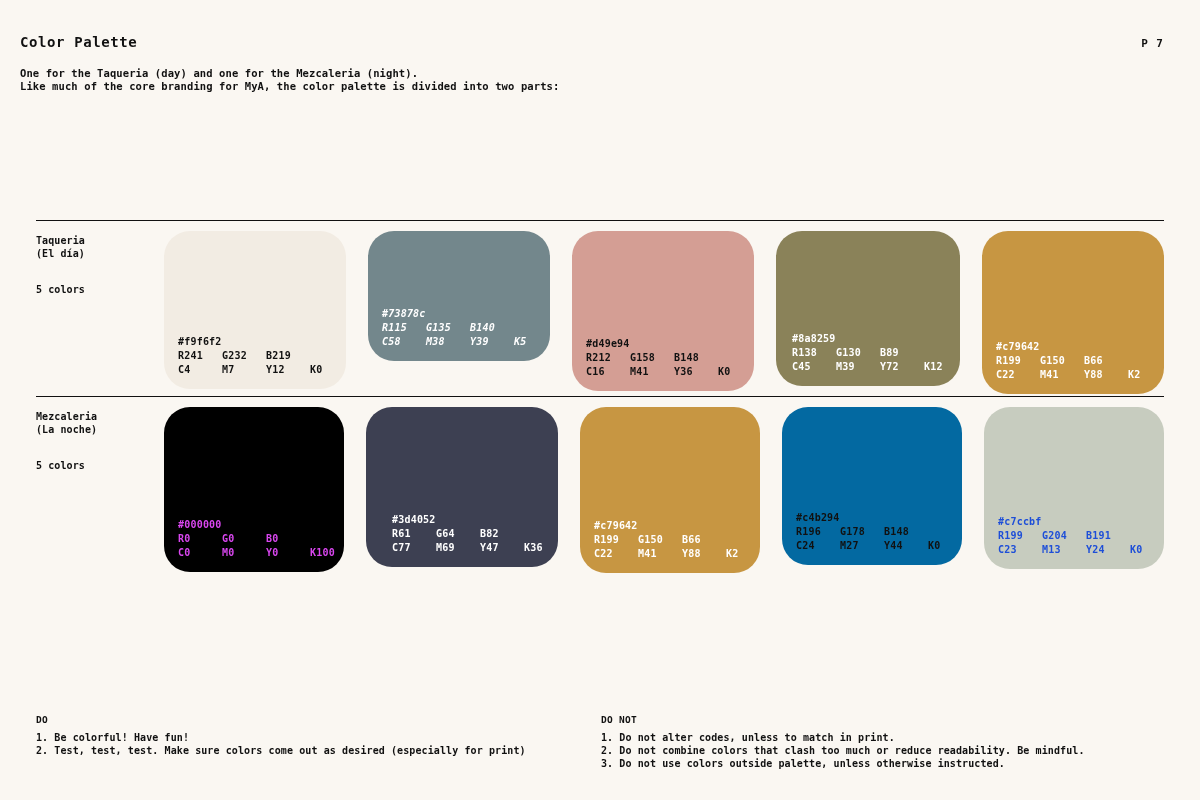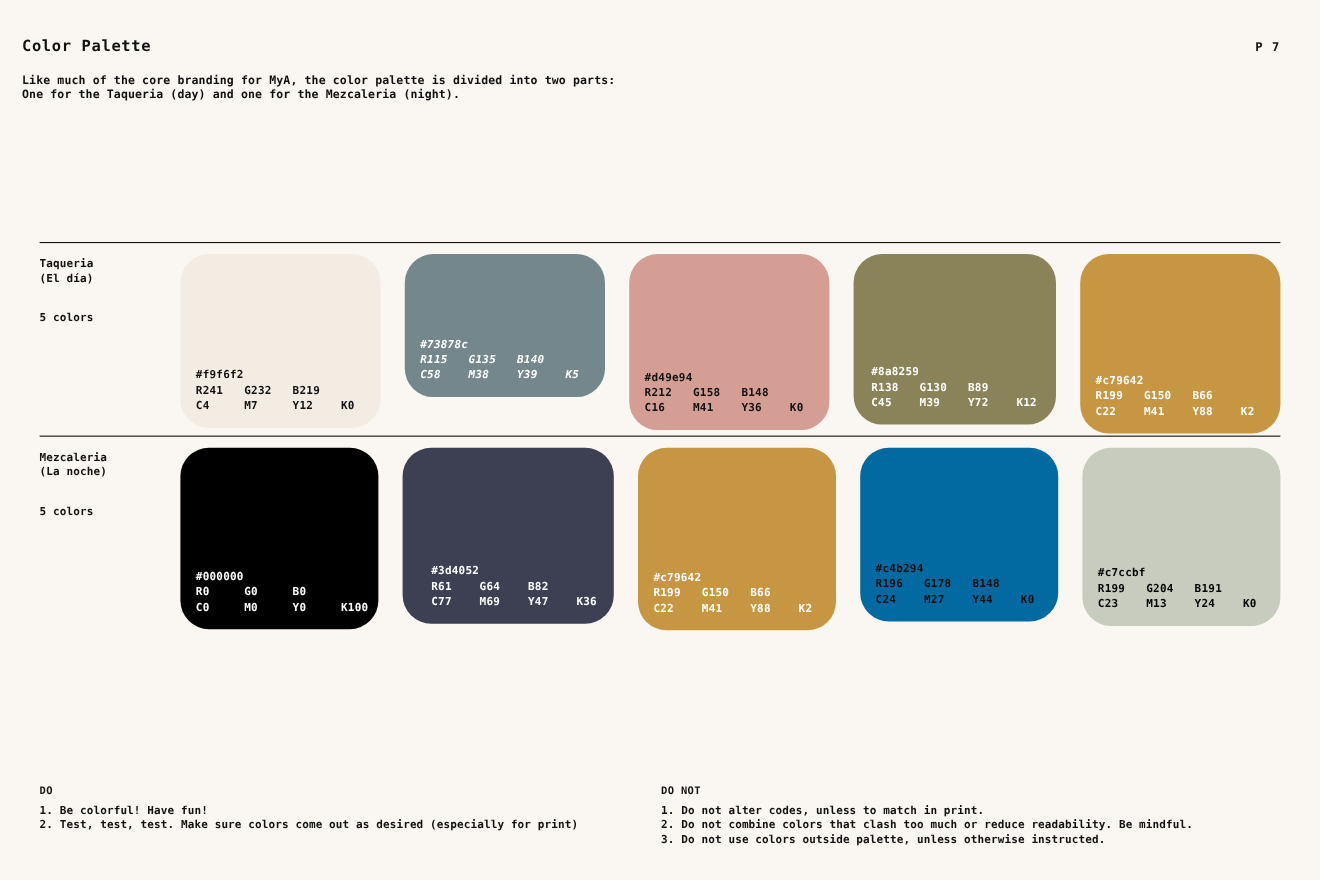--- a/index.html
+++ b/index.html
@@ -151,22 +151,22 @@
 </style>
 </head>
 <body style="background: rgb(250, 247, 242);">
 
 <div class="header">
   <div class="header-row">
     <div class="page-title">Color Palette</div>
     <div class="page-number">P 7</div>
   </div>
   <div class="intro">
+    <div>One for the Taqueria (day) and one for the Mezcaleria (night).</div>
     <div>Like much of the core branding for MyA, the color palette is divided into two parts:</div>
-    <div>One for the Taqueria (day) and one for the Mezcaleria (night).</div>
   </div>
 </div>
 
 <div class="section section-tq">
   <div class="rule"></div>
   <div class="section-body">
     <div class="section-label">
       <div>Taqueria</div>
       <div>(El día)</div>
       <div class="section-count">5 colors</div>
@@ -255,21 +255,21 @@
 <div class="section section-mz">
   <div class="rule"></div>
   <div class="section-body">
     <div class="section-label">
       <div>Mezcaleria</div>
       <div>(La noche)</div>
       <div class="section-count">5 colors</div>
     </div>
     <div class="swatches">
 
-      <div class="swatch" style="background: rgb(0, 0, 0); color: #ffffff;">
+      <div class="swatch" style="background: rgb(0, 0, 0); color: #d946ef;">
         <div class="swatch-hex">#000000</div>
         <div class="swatch-codes">
           <span>R0</span>
           <span>G0</span>
           <span>B0</span>
         </div>
         <div class="swatch-codes">
           <span>C0</span>
           <span>M0</span>
           <span>Y0</span>
@@ -315,21 +315,21 @@
           <span>B148</span>
         </div>
         <div class="swatch-codes">
           <span>C24</span>
           <span>M27</span>
           <span>Y44</span>
           <span>K0</span>
         </div>
       </div>
 
-      <div class="swatch" style="background: rgb(199, 204, 191); color: #000000;">
+      <div class="swatch" style="background: rgb(199, 204, 191); color: #1d4ed8;">
         <div class="swatch-hex">#c7ccbf</div>
         <div class="swatch-codes">
           <span>R199</span>
           <span>G204</span>
           <span>B191</span>
         </div>
         <div class="swatch-codes">
           <span>C23</span>
           <span>M13</span>
           <span>Y24</span>

